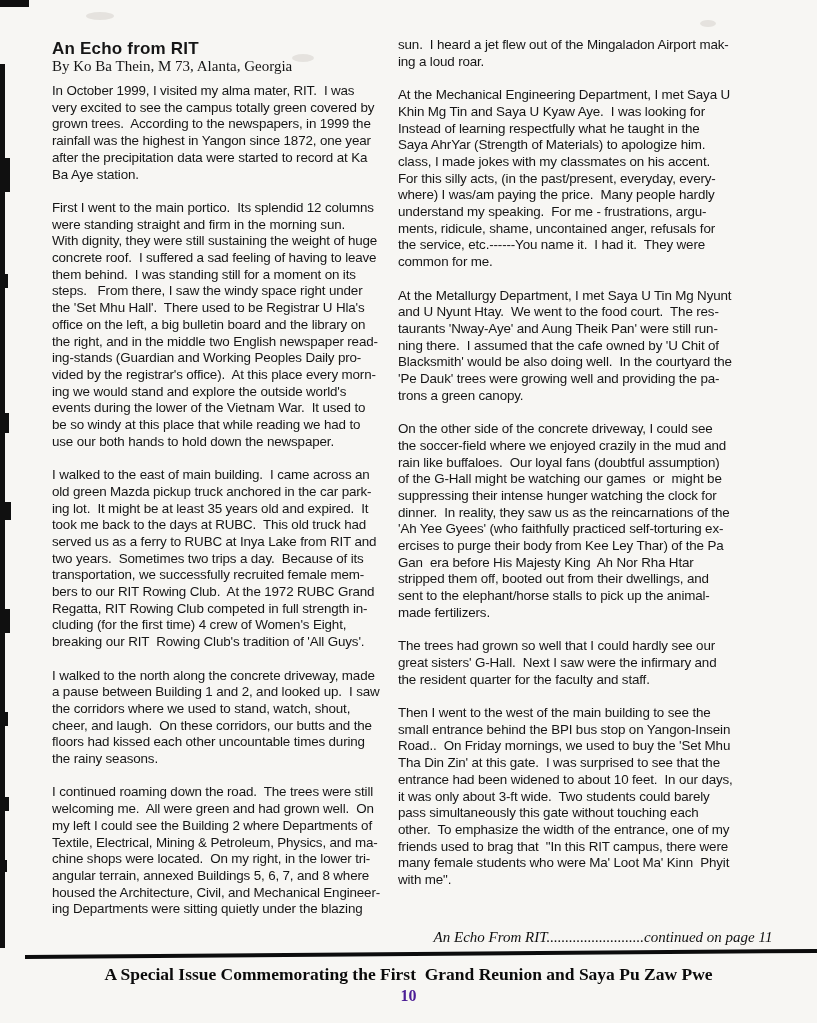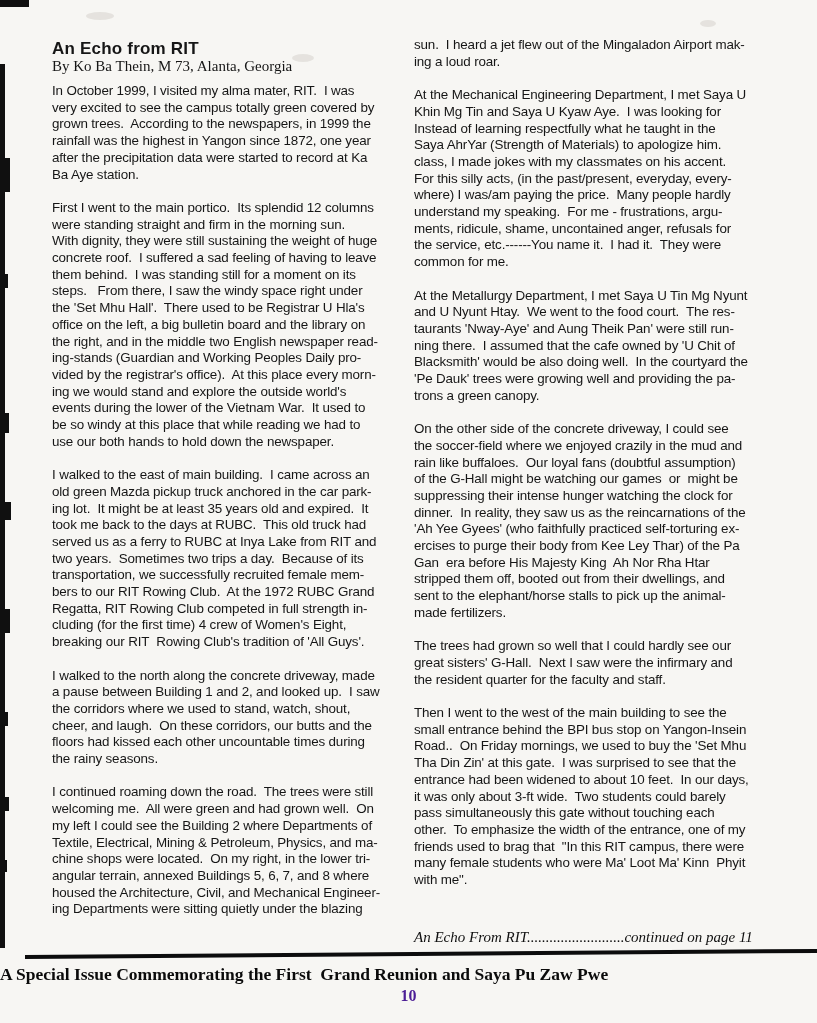--- a/index.html
+++ b/index.html
@@ -7,54 +7,54 @@
     position:relative;
     width:817px; height:1023px;
     background:#f7f6f3;
     font-family:"Liberation Sans", sans-serif;
     color:#161616;
     overflow:hidden;
   }
   
   .col { position:absolute; }
   #col-left  { left:52px;  top:40px; width:372px; }
-  #col-right { left:414px; top:37px; width:380px; }
+  #col-right { left:398px; top:37px; width:380px; }
 
   .article-title {
     font-size:17px; font-weight:bold; line-height:18px;
     letter-spacing:.2px; margin:0; white-space:pre;
   }
   .byline {
     font-family:"Liberation Serif", serif;
     font-size:15px; line-height:17px; margin:0 0 8px 0; white-space:pre;
   }
   .para { margin:0 0 16.7px 0; }
   .ln {
     font-size:13.4px; line-height:16.7px;
     letter-spacing:-0.15px; white-space:pre;
   }
 
   
   .continuation {
     position:absolute; left:414px; top:928px; width:378px;
-    text-align:left;
+    text-align:center;
     font-family:"Liberation Serif", serif;
     font-style:italic; font-size:15px; line-height:18px;
     white-space:pre; color:#101010;
   }
 
   
   .footer-rule {
     position:absolute; left:25px; top:952px; width:792px; height:4px;
     background:#0c0c0c;
     transform:rotate(-0.45deg);
   }
   .footer-text {
     position:absolute; left:0; top:964px; width:817px;
-    text-align:left;
+    text-align:center;
     font-family:"Liberation Serif", serif;
     font-weight:bold; font-size:17.5px; line-height:20px;
     white-space:pre; color:#0b0b0b;
   }
   .page-number {
     position:absolute; left:0; top:987px; width:817px;
     text-align:center;
     font-family:"Liberation Serif", serif;
     font-weight:bold; font-size:16px; line-height:18px;
     color:#4c1d95;

